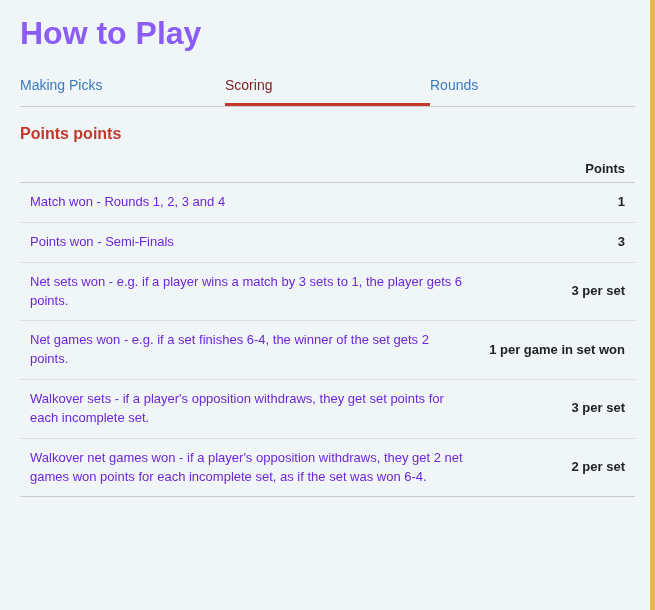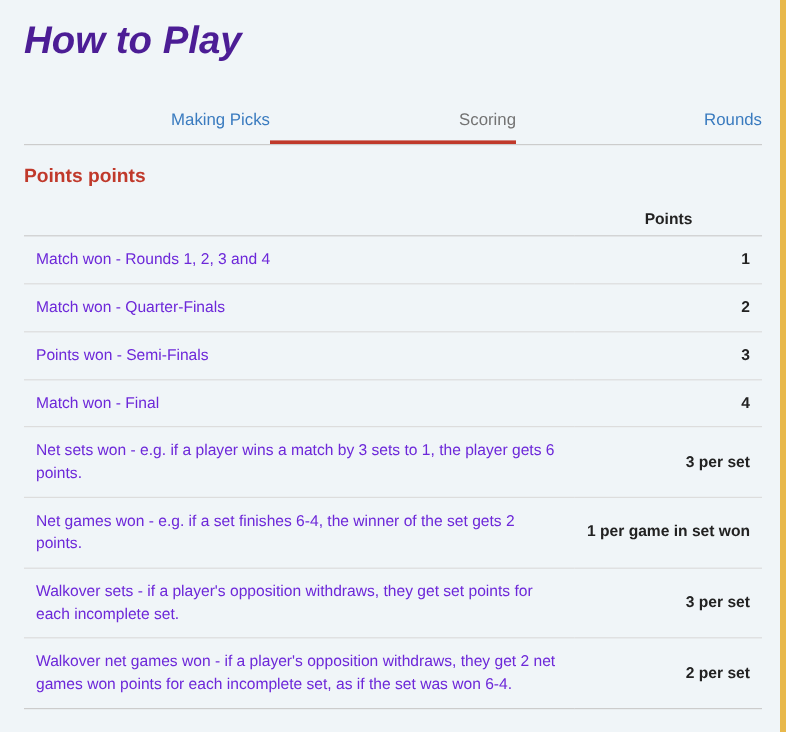--- a/index.html
+++ b/index.html
@@ -11,41 +11,40 @@
       padding: 0;
     }
     .container {
       background: #f0f5f8;
       width: 655px;
       min-height: 610px;
       padding: 15px 20px 20px 20px;
       position: relative;
     }
     .page-title {
-      color: #4c1d95;
+      color: #8b5cf6;
       font-size: 32px;
       font-weight: bold;
-      margin-bottom: 29px;
-      font-style: italic;
+      margin-bottom: 15px;
     }
     .tabs {
       display: flex;
       border-bottom: 1px solid #ccc;
       margin-bottom: 18px;
     }
     .tab {
       flex: 1;
-      text-align: right;
+      text-align: left;
       padding: 10px 0;
       font-size: 14px;
       cursor: pointer;
       color: #3a7bbf;
     }
     .tab.active {
-      color: #737373;
+      color: #7f1d1d;
       border-bottom: 3px solid #c0392b;
       font-weight: normal;
     }
     .tab:not(.active) {
       border-bottom: 3px solid transparent;
     }
     .intro-text {
       font-size: 13px;
       color: #333;
       line-height: 1.5;
@@ -55,20 +54,21 @@
       color: #c0392b;
       font-size: 16px;
       margin-bottom: 12px;
     }
     .scoring-table {
       width: 100%;
       border-collapse: collapse;
       font-size: 13px;
     }
     .scoring-table thead tr th {
+      text-align: right;
       padding: 6px 10px;
       font-weight: bold;
       color: #222;
       border-bottom: 1px solid #ccc;
     }
     .scoring-table thead tr th:first-child {
       text-align: left;
     }
     .scoring-table tbody tr {
       border-bottom: 1px solid #ddd;
@@ -121,30 +121,22 @@
         <th></th>
         <th>Points</th>
       </tr>
     </thead>
     <tbody id="table-body">
     <tr>
           <td>Match won - Rounds 1, 2, 3 and 4</td>
           <td>1</td>
         </tr>
         <tr>
-          <td>Match won - Quarter-Finals</td>
-          <td>2</td>
-        </tr>
-        <tr>
           <td>Points won - Semi-Finals</td>
           <td>3</td>
-        </tr>
-        <tr>
-          <td>Match won - Final</td>
-          <td>4</td>
         </tr>
         <tr>
           <td>Net sets won - e.g. if a player wins a match by 3 sets to 1, the player gets 6 points.</td>
           <td>3 per set</td>
         </tr>
         <tr>
           <td>Net games won - e.g. if a set finishes 6-4, the winner of the set gets 2 points.</td>
           <td>1 per game in set won</td>
         </tr>
         <tr>

